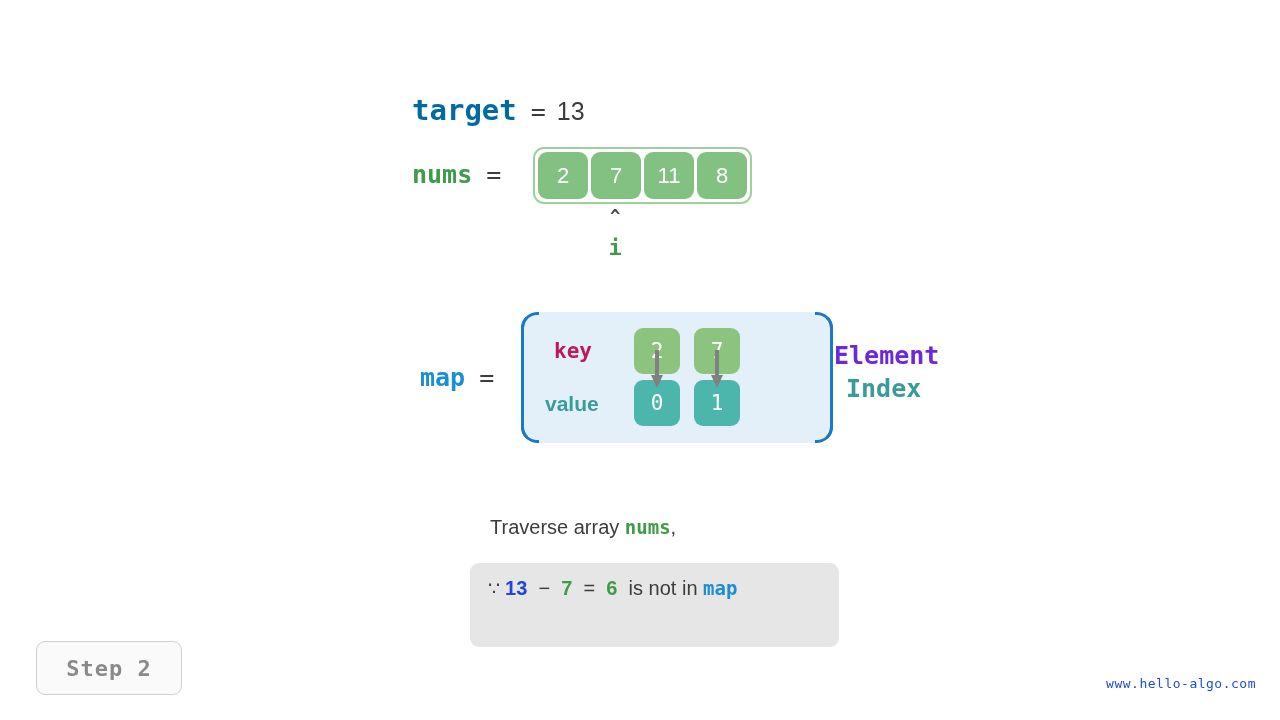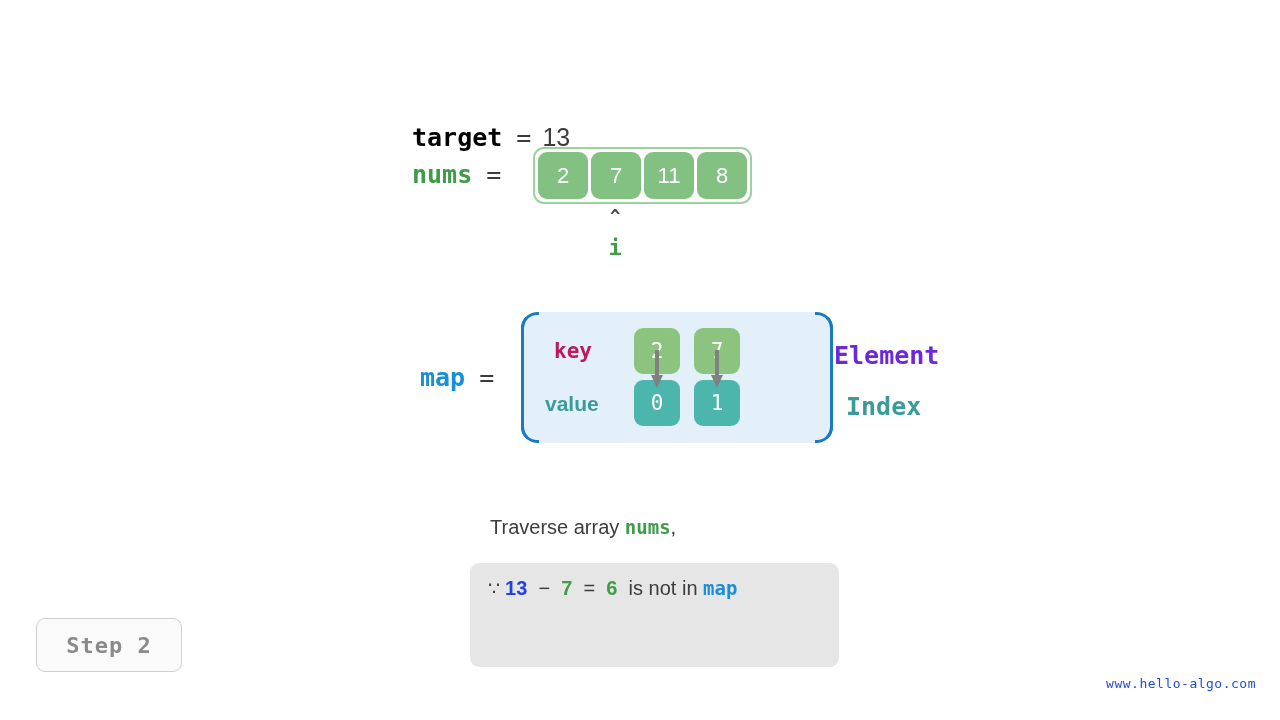--- a/index.html
+++ b/index.html
@@ -21,24 +21,23 @@
     position: absolute;
     left: 412px;
     top: 93px;
     display: flex;
     align-items: baseline;
     gap: 0px;
   }
   #target-label {
     font-family: "DejaVu Sans Mono", monospace;
     font-weight: bold;
-    font-size: 25px;
-    color: #000000;
+    font-size: 29px;
+    color: #0369a1;
     letter-spacing: 0px;
-    margin-top: 30px;
   }
   #target-eq {
     font-family: "DejaVu Sans Mono", monospace;
     font-size: 25px;
     color: #3c3c3c;
     margin: 0 11px 0 14px;
   }
   #target-value {
     font-family: "Liberation Sans", sans-serif;
     font-size: 25px;
@@ -243,21 +242,21 @@
     left: 834px;
     top: 341px;
     font-family: "DejaVu Sans Mono", monospace;
     font-weight: bold;
     font-size: 25px;
     color: #6d28d9;
   }
   #index-label {
     position: absolute;
     left: 846px;
-    top: 392px;
+    top: 374px;
     font-family: "DejaVu Sans Mono", monospace;
     font-weight: bold;
     font-size: 25px;
     color: #3a9b99;
   }
 
   
   #caption-line {
     position: absolute;
     left: 490px;
@@ -271,21 +270,21 @@
     font-weight: bold;
     color: #3f9c49;
     font-size: 19px;
   }
 
   #explain-box {
     position: absolute;
     left: 470px;
     top: 563px;
     width: 369px;
-    height: 104px;
+    height: 84px;
     background: #e6e6e6;
     border-radius: 9px;
     box-sizing: border-box;
     padding: 8px 0 0 18px;
   }
   .explain-row {
     font-size: 20px;
     color: #3c3c3c;
     white-space: nowrap;
     line-height: 35px;
@@ -313,21 +312,21 @@
   }
   .op {
     color: #3c3c3c;
     font-size: 20px;
   }
 
   
   #step-badge {
     position: absolute;
     left: 36px;
-    top: 618px;
+    top: 641px;
     width: 144px;
     height: 52px;
     border: 1px solid #cfcfcf;
     border-radius: 9px;
     background: #fafafa;
     display: flex;
     align-items: center;
     justify-content: center;
   }
   #step-badge-text {

